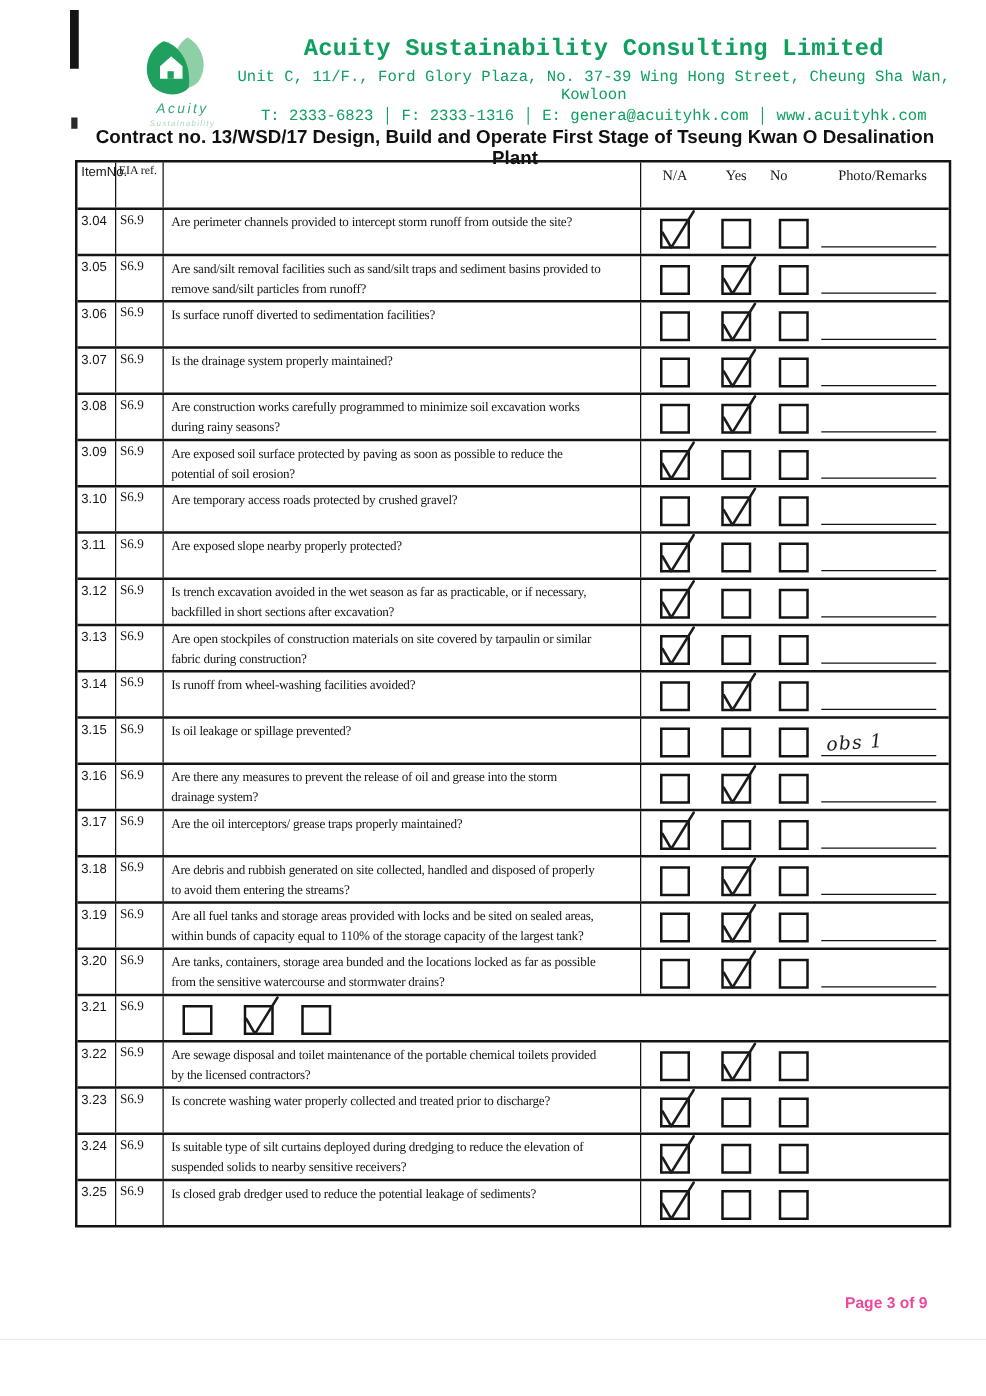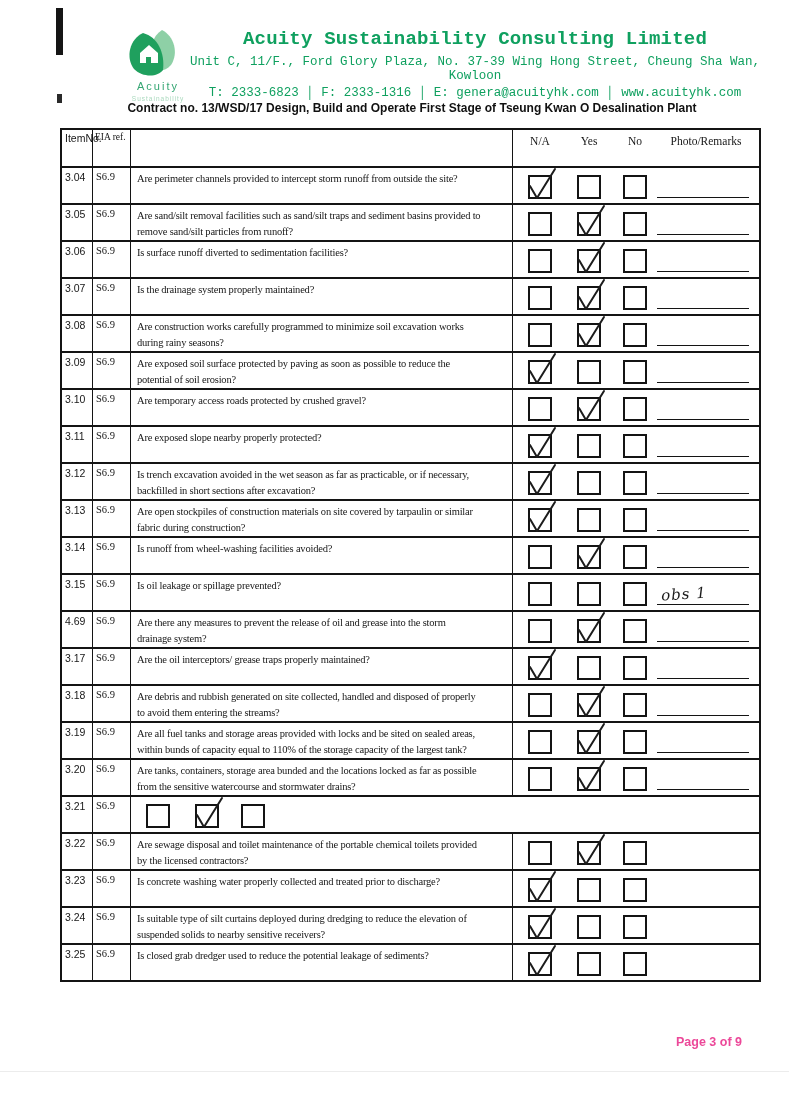--- a/index.html
+++ b/index.html
@@ -5,48 +5,48 @@
   html,body{margin:0;padding:0;background:#e9e9e9;}
   .page{position:relative;width:789px;height:1117px;background:#ffffff;overflow:hidden;
         font-family:"Liberation Serif",serif;color:#161616;}
 
   
   .art-top-left{position:absolute;left:56px;top:8px;width:7px;height:47px;background:#151515;}
   .art-left-small{position:absolute;left:57px;top:94px;width:5px;height:9px;background:#2a2a2a;}
   .scan-line{position:absolute;left:0;top:1071px;width:789px;height:1px;background:#ececec;}
 
   
-  .logo{position:absolute;left:112px;top:26px;width:92px;height:80px;}
+  .logo{position:absolute;left:100px;top:26px;width:92px;height:80px;font-style:italic;}
   .company-block{position:absolute;left:180px;top:28px;width:590px;text-align:center;
                  font-family:Liberation Mono, monospace;}
   .company-name{font-size:19px;font-weight:bold;letter-spacing:.2px;}
   .company-address{font-size:12.5px;margin-top:5px;}
   .company-contact{font-size:12.5px;margin-top:3px;text-align:center;}
 
   .doc-title{position:absolute;left:62px;top:101px;width:700px;text-align:center;
-             font-family:"Liberation Sans",sans-serif;font-weight:bold;font-size:12px;color:#111;}
+             font-family:"Liberation Sans",sans-serif;font-weight:bold;font-size:15px;color:#111;}
 
   
   .checklist{position:absolute;left:60px;top:128px;width:701px;border:2px solid #141414;box-sizing:border-box;}
   .thead{display:flex;height:36px;box-sizing:border-box;}
   .row{display:flex;height:37px;border-top:2px solid #141414;box-sizing:border-box;position:relative;}
   .cell{box-sizing:border-box;}
   .c-item{width:31px;border-right:1.5px solid #141414;font-family:"Liberation Sans",sans-serif;
           font-size:10.5px;padding:3px 0 0 3px;}
   .c-eia{width:38px;border-right:1.5px solid #141414;font-size:10.5px;padding:3px 4px 0 3px;}
   .c-q{flex:1;border-right:1.5px solid #141414;font-size:10.5px;letter-spacing:-0.2px;
        line-height:15.5px;padding:3px 4px 0 6px;white-space:pre-line;overflow:hidden;}
   .c-ans{width:246px;position:relative;}
 
   
   .h-item{display:flex;flex-direction:row;justify-content:space-between;
           font-size:10.5px;padding:2px 0 2px 3px;height:100%;}
   .h-eia{font-size:9.5px;padding:2px 0 0 2px;}
   .hdr-label{position:absolute;top:5px;transform:translateX(-50%);font-size:11.5px;white-space:nowrap;}
-  .hl-na{left:27px}.hl-yes{left:76px}.hl-no{left:122px}.hl-photo{left:193px}
+  .hl-na{left:27px}.hl-yes{left:76px}.hl-no{left:110px}.hl-photo{left:193px}
 
   
   .cb{position:absolute;top:7px;width:20px;height:20px;border:2px solid #141414;box-sizing:content-box;background:#fff;}
   .cb-na{left:15px}.cb-yes{left:64px}.cb-no{left:110px}
   .cb svg{display:none;position:absolute;left:-4px;top:-11px;width:32px;height:36px;overflow:visible;}
   .cb.checked svg{display:block;}
 
   .remark-line{position:absolute;left:144px;right:10px;bottom:5px;border-bottom:1.5px solid #141414;}
   .remark-text{position:absolute;left:148px;bottom:7px;font-size:15px;font-style:italic;
                font-family:"DejaVu Serif",serif;transform:rotate(-4deg);color:#1d1d1d;letter-spacing:1px;}
@@ -348,21 +348,21 @@
       </span>
       <span class="cb cb-no">
         
       </span>
       <span class="remark-text">obs 1</span>
       <span class="remark-line"></span>
     </div>
   </div>
 
   <div class="row">
-    <div class="cell c-item">4.69</div>
+    <div class="cell c-item">3.16</div>
     <div class="cell c-eia">S6.9</div>
     <div class="cell c-q">Are there any measures to prevent the release of oil and grease into the storm
 drainage system?</div>
     <div class="cell c-ans">
       <span class="cb cb-na">
         
       </span>
       <span class="cb cb-yes checked">
         <svg viewBox="0 0 32 36">
                 <polyline points="4,20 11,32 29,3" fill="none" stroke="#1c1c1c" stroke-width="2" stroke-linecap="round" stroke-linejoin="round"></polyline>

